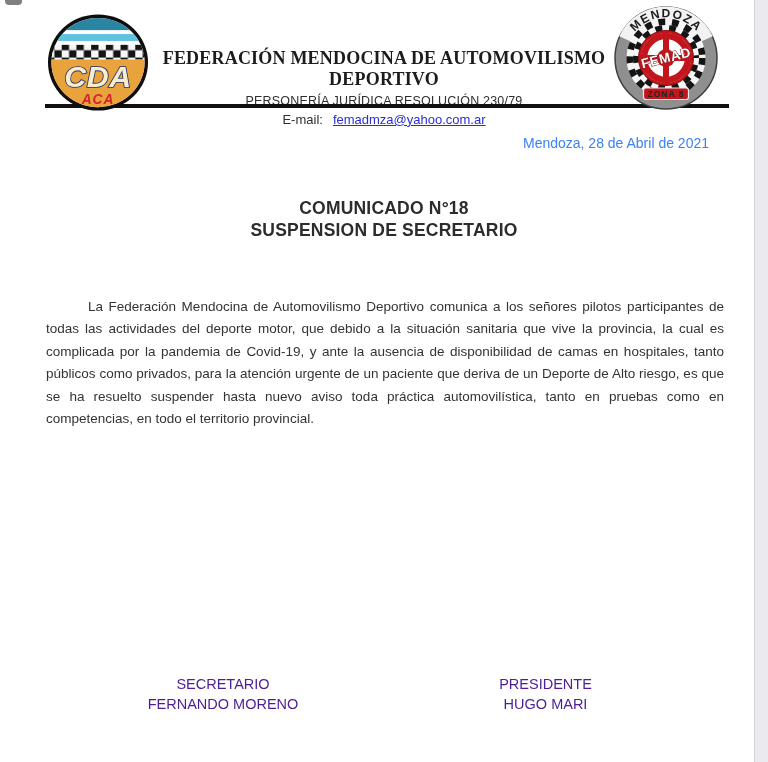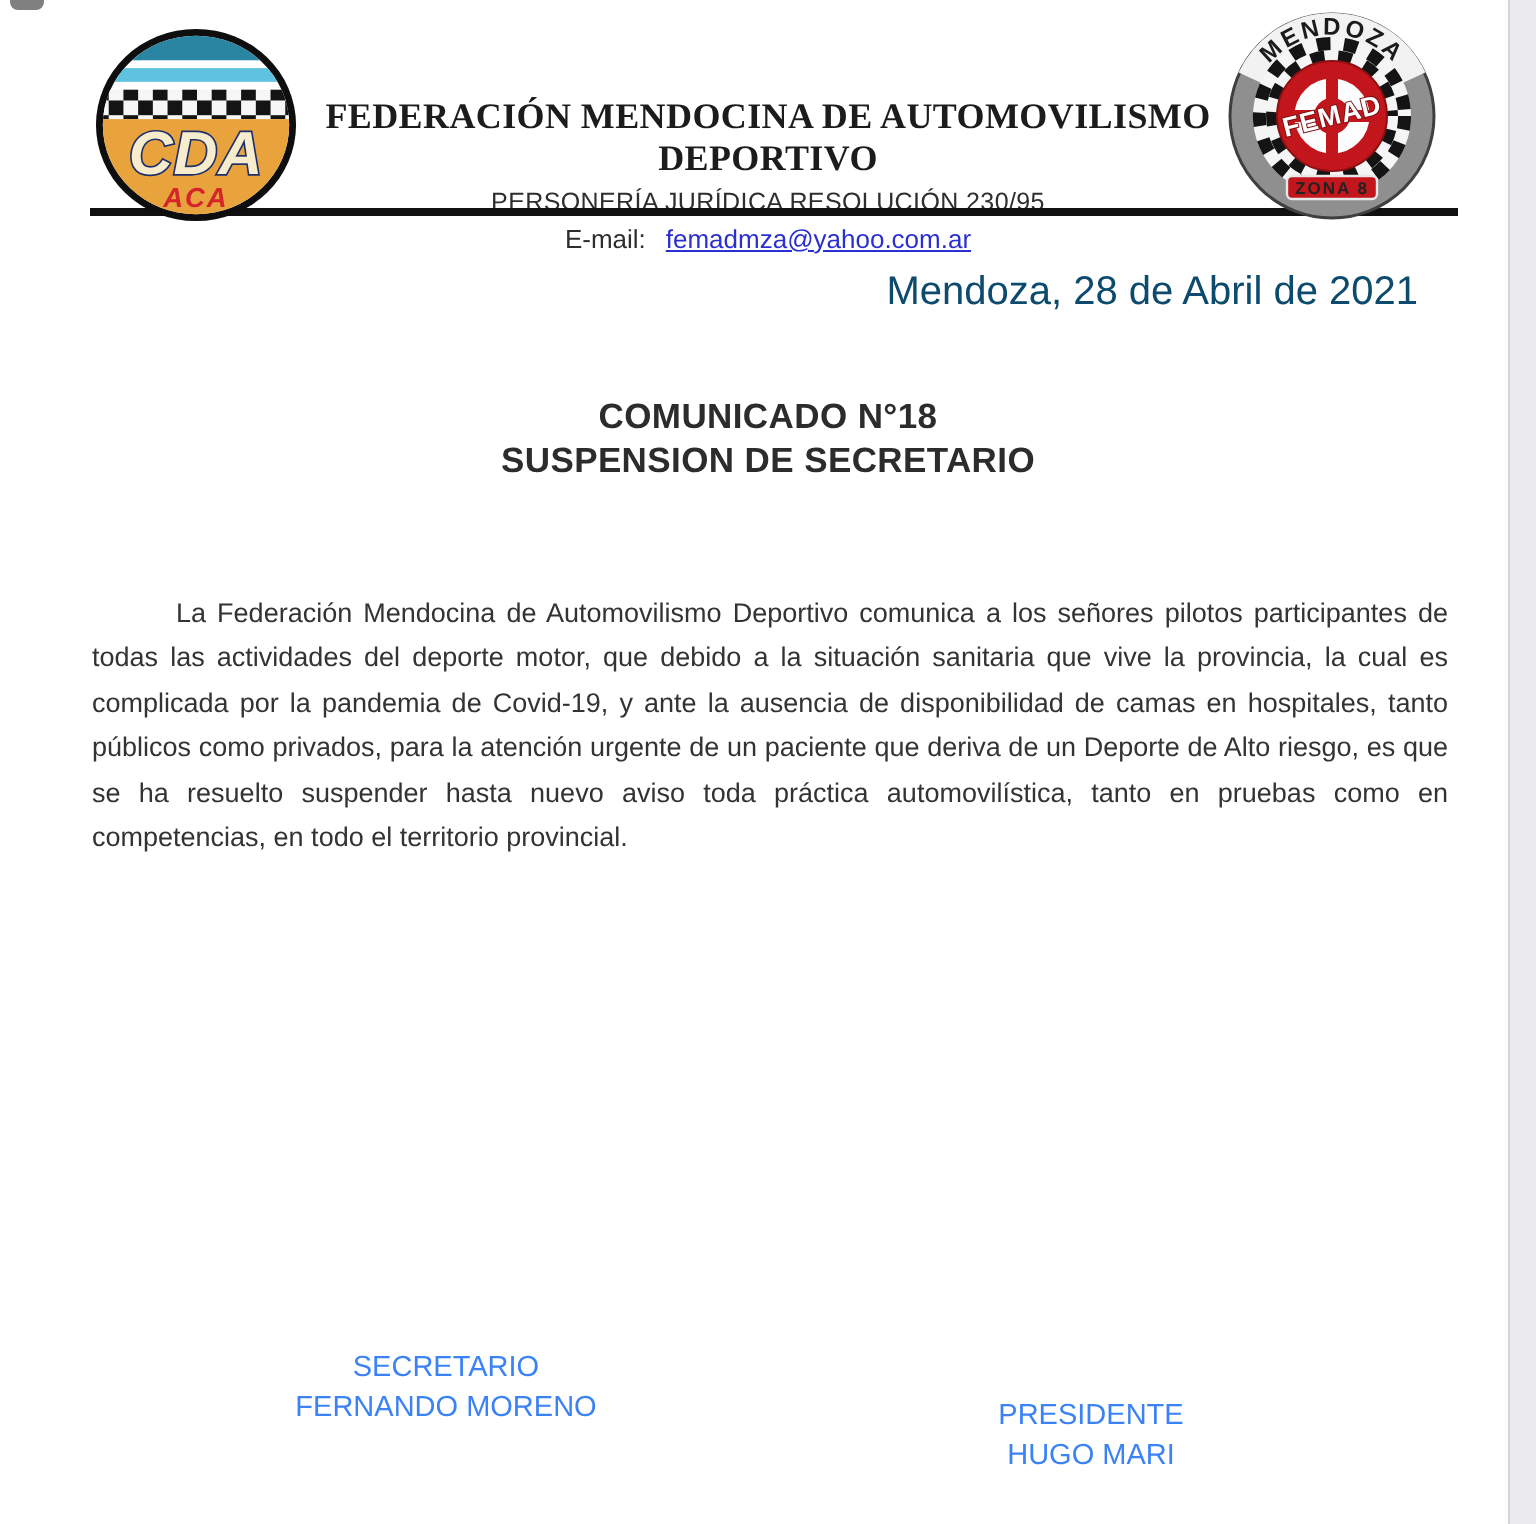--- a/index.html
+++ b/index.html
@@ -41,36 +41,36 @@
   .contact-line { font-size: 13px; color: #2e2e2e; margin-top: 4px; }
   .contact-line .gap { display: inline-block; width: 10px; }
   .email-link { color: #2a2fd0; text-decoration: underline; cursor: pointer; }
   .header-rule {
     position: absolute; left: 45px; top: 104px;
     width: 684px; height: 3.5px; background: #101010; z-index: 1;
   }
   
   .date-line {
     position: absolute; top: 135px; right: 59px;
-    font-size: 20px; color: #0c4a6e;
+    font-size: 14px; color: #3b82f6;
   }
   .title-block {
     position: absolute; left: 14px; top: 197px; width: 740px;
     text-align: center; font-weight: bold; font-size: 17.5px;
     line-height: 22px; color: #2c2c2c; letter-spacing: .2px;
   }
   .body-par {
     position: absolute; left: 46px; top: 296px; width: 678px;
     font-size: 13.5px; line-height: 22.4px; color: #333333;
     text-align: justify; text-indent: 42px;
   }
   
-  .sig { position: absolute; top: 674px; text-align: center; font-size: 14.5px; line-height: 20px; color: #3b82f6; }
+  .sig { position: absolute; top: 674px; text-align: center; font-size: 14.5px; line-height: 20px; color: #4c1d95; }
   .sig-left  { left: 118px; width: 210px; }
-  .sig-right { left: 438px; width: 215px; margin-top: 24px; }
+  .sig-right { left: 438px; width: 215px; }
 </style>
 </head>
 <body>
 
 <div class="screen">
 
   <div class="edge-strip"></div>
   <div class="smudge"></div>
 
   <svg class="cda-logo" viewBox="0 0 104 100">
@@ -114,21 +114,21 @@
     <text font-family="Liberation Sans, sans-serif" font-size="12" font-weight="bold" fill="#1b1b1b" letter-spacing="1.5">
       <textPath href="#femadArc" startOffset="50%" text-anchor="middle">MENDOZA</textPath>
     </text>
     <text x="60" y="57.5" text-anchor="middle" transform="rotate(-14 60 53)" font-family="Liberation Sans, sans-serif" font-size="13.5" font-weight="bold" fill="#ffffff" stroke="#7e0d10" stroke-width="1" paint-order="stroke" letter-spacing="0.5">FEMAD</text>
     <rect x="37.5" y="83" width="45" height="11.5" rx="2.5" fill="#c3161c" stroke="#e8e8e8" stroke-width="1.2"></rect>
     <text x="60" y="91.8" text-anchor="middle" font-family="Liberation Sans, sans-serif" font-size="8.5" font-weight="bold" fill="#222222" letter-spacing="1">ZONA 8</text>
   </svg>
 
   <div class="header-text">
     <div class="org-name">FEDERACIÓN MENDOCINA DE AUTOMOVILISMO  DEPORTIVO</div>
-    <div class="legal-line">PERSONERÍA JURÍDICA RESOLUCIÓN 230/95</div>
+    <div class="legal-line">PERSONERÍA JURÍDICA RESOLUCIÓN 230/79</div>
     <div class="contact-line"><span>E-mail:</span><span class="gap"></span><a class="email-link">femadmza@yahoo.com.ar</a></div>
   </div>
 
   <div class="header-rule"></div>
 
   <div class="date-line">Mendoza, 28 de Abril de 2021</div>
 
   <div class="title-block">
     <div>COMUNICADO N°18</div>
     <div>SUSPENSION DE SECRETARIO</div>

